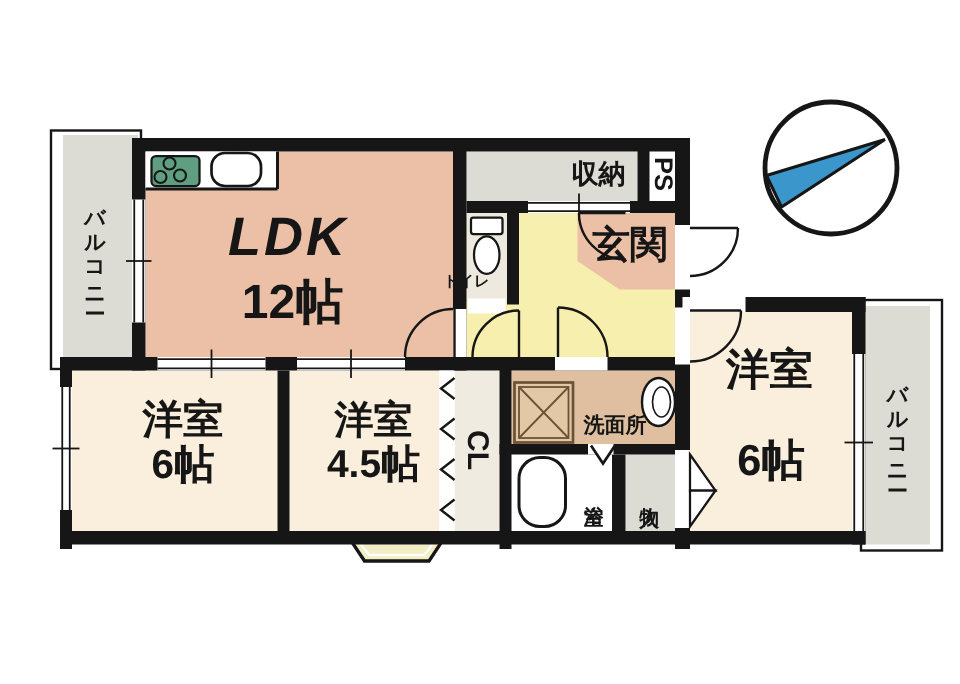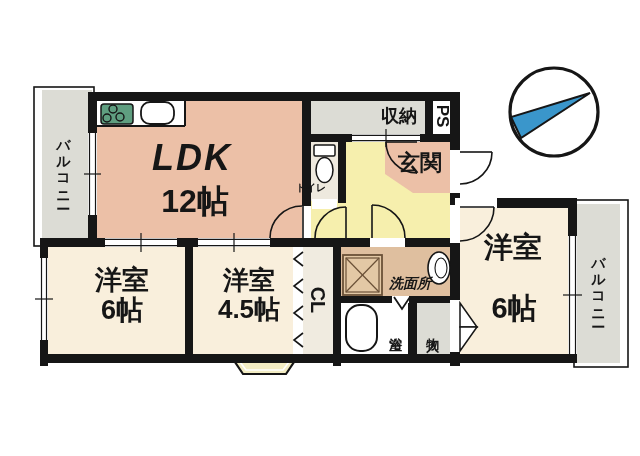--- a/index.html
+++ b/index.html
@@ -180,33 +180,33 @@
   </svg>
 
   <div class="label vert" style="left:63px;top:166px;font-size:14px;">バルコニー</div>
 
   <div class="label" style="left:192px;top:158px;font-size:36px;letter-spacing:2px;font-style:italic;">LDK</div>
   <div class="label" style="left:195px;top:202px;font-size:32px;text-align:right;">12帖</div>
 
   <div class="label" style="left:370px;top:116px;font-size:18px;margin-left:29px;">収納</div>
   <div class="label rot" style="left:442px;top:116px;font-size:17px;">PS</div>
   <div class="label" style="left:311px;top:188px;font-size:10px;">トイレ</div>
-  <div class="label" style="left:420px;top:163px;font-size:22px;">玄関</div>
+  <div class="label" style="left:420px;top:163px;font-size:25px;">玄関</div>
 
   <div class="label" style="left:122px;top:295px;font-size:27px;">
     <span style="display:block;">洋室</span>
     <span style="display:block;">6帖</span>
   </div>
   <div class="label" style="left:249px;top:295px;font-size:26px;">
     <span style="display:block;">洋室</span>
     <span style="display:block;">4.5帖</span>
   </div>
 
   <div class="label rot" style="left:318px;top:300px;font-size:20px;">CL</div>
-  <div class="label" style="left:410px;top:284px;font-size:14px;font-style:italic;">洗面所</div>
+  <div class="label" style="left:410px;top:284px;font-size:14px;">洗面所</div>
   <div class="label vert" style="left:395px;top:327px;font-size:13px;letter-spacing:0;">浴室</div>
   <div class="label vert" style="left:432px;top:328px;font-size:13px;letter-spacing:0;">物入</div>
 
   <div class="label" style="left:513px;top:247px;font-size:29px;">洋室</div>
   <div class="label" style="left:514px;top:308px;font-size:29px;">6帖</div>
 
   <div class="label vert" style="left:598px;top:284px;font-size:14px;">バルコニー</div>
 </div>
 
 </body></html>

